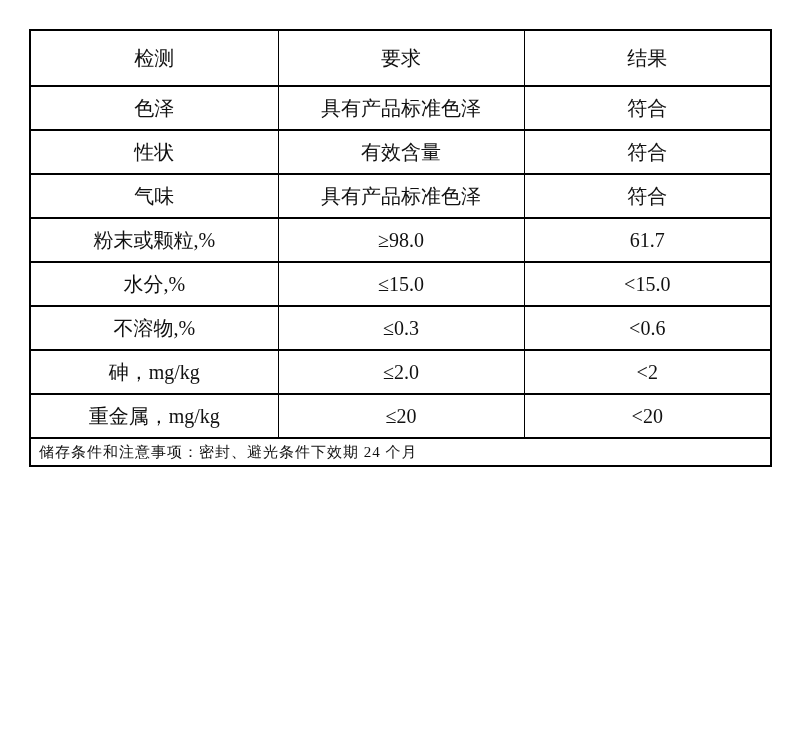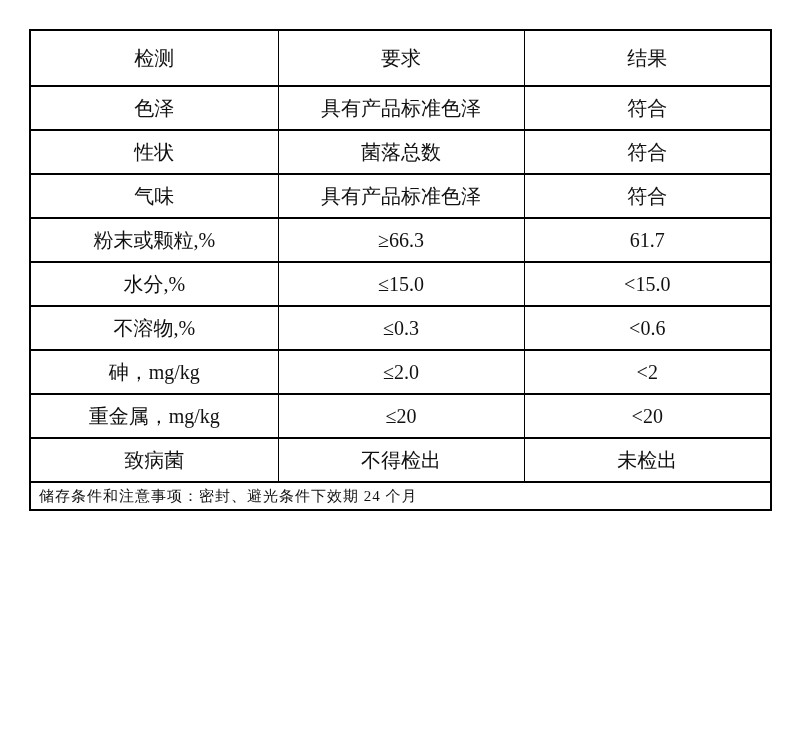--- a/index.html
+++ b/index.html
@@ -63,31 +63,31 @@
         <th>要求</th>
         <th>结果</th>
       </tr>
       <tr class="data-row">
         <td>色泽</td>
         <td>具有产品标准色泽</td>
         <td>符合</td>
       </tr>
       <tr class="data-row">
         <td>性状</td>
-        <td>菌落总数</td>
+        <td>有效含量</td>
         <td>符合</td>
       </tr>
       <tr class="data-row">
         <td>气味</td>
         <td>具有产品标准色泽</td>
         <td>符合</td>
       </tr>
       <tr class="data-row">
         <td>粉末或颗粒,%</td>
-        <td>≥66.3</td>
+        <td>≥98.0</td>
         <td>61.7</td>
       </tr>
       <tr class="data-row">
         <td>水分,%</td>
         <td>≤15.0</td>
         <td>&lt;15.0</td>
       </tr>
       <tr class="data-row">
         <td>不溶物,%</td>
         <td>≤0.3</td>
@@ -96,23 +96,18 @@
       <tr class="data-row">
         <td>砷，mg/kg</td>
         <td>≤2.0</td>
         <td>&lt;2</td>
       </tr>
       <tr class="data-row">
         <td>重金属，mg/kg</td>
         <td>≤20</td>
         <td>&lt;20</td>
       </tr>
-      <tr class="data-row">
-        <td>致病菌</td>
-        <td>不得检出</td>
-        <td>未检出</td>
-      </tr>
       <tr class="footer-row">
         <td colspan="3">储存条件和注意事项：密封、避光条件下效期 24 个月</td>
       </tr>
     </tbody>
   </table>
 </div>
 
 </body></html>

